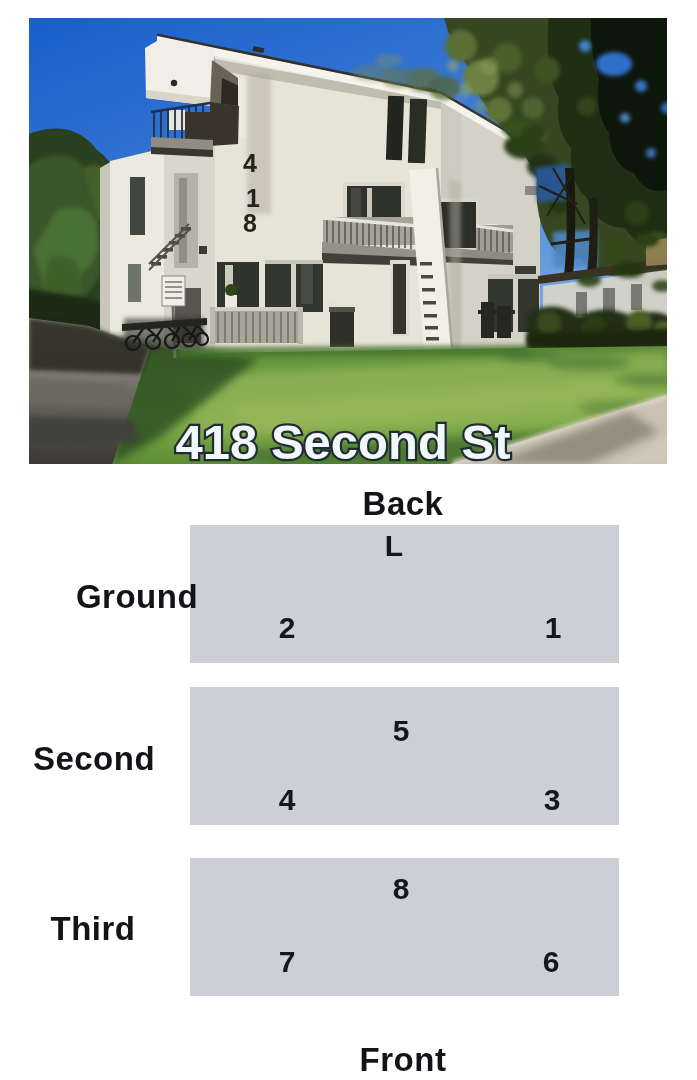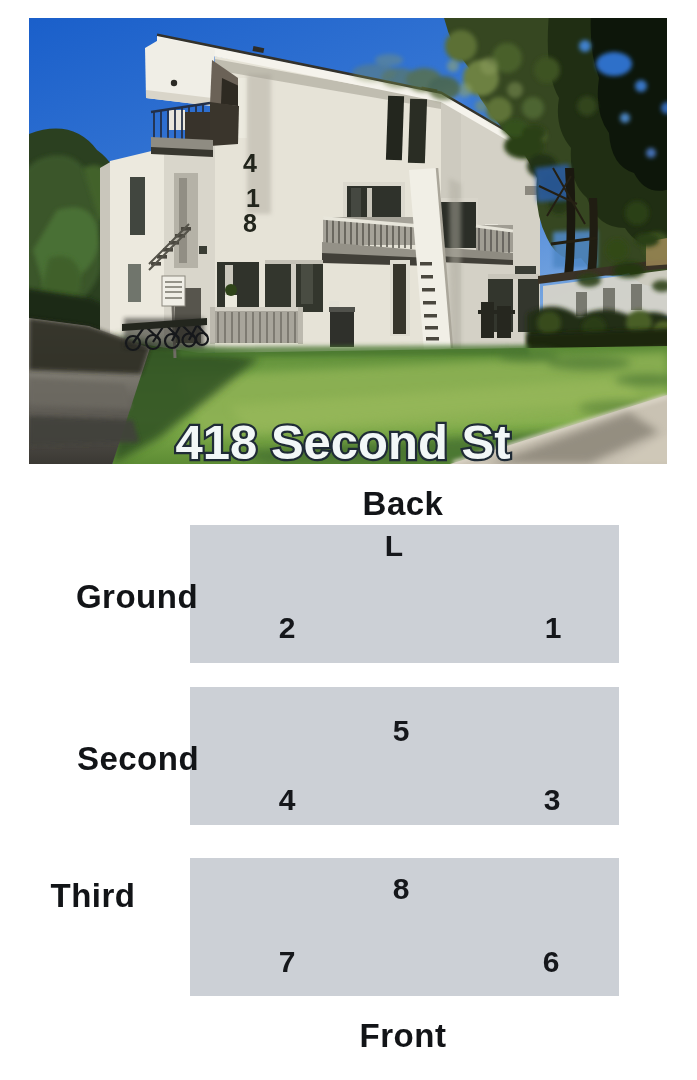--- a/index.html
+++ b/index.html
@@ -471,25 +471,25 @@
 <div class="side" style="left:93px;top:597px;margin-left:44px;">Ground</div>
 
 <div class="floor" style="top:687px;"></div>
 
 <div class="num" style="left:401px;top:731px;">5</div>
 
 <div class="num" style="left:287px;top:800px;">4</div>
 
 <div class="num" style="left:552px;top:800px;">3</div>
 
-<div class="side" style="left:94px;top:759px;margin-left:44px;">Second</div>
+<div class="side" style="left:94px;top:759px;">Second</div>
 
 <div class="floor" style="top:858px;"></div>
 
 <div class="num" style="left:401px;top:889px;">8</div>
 
 <div class="num" style="left:287px;top:962px;">7</div>
 
 <div class="num" style="left:551px;top:962px;">6</div>
 
-<div class="side" style="left:93px;top:896px;text-align:right;">Third</div>
-
-<div class="side" style="left:403px;top:1036px;text-align:center;">Front</div>
+<div class="side" style="left:93px;top:929px;text-align:right;">Third</div>
+
+<div class="side" style="left:403px;top:1060px;text-align:center;">Front</div>
 
 </body></html>

